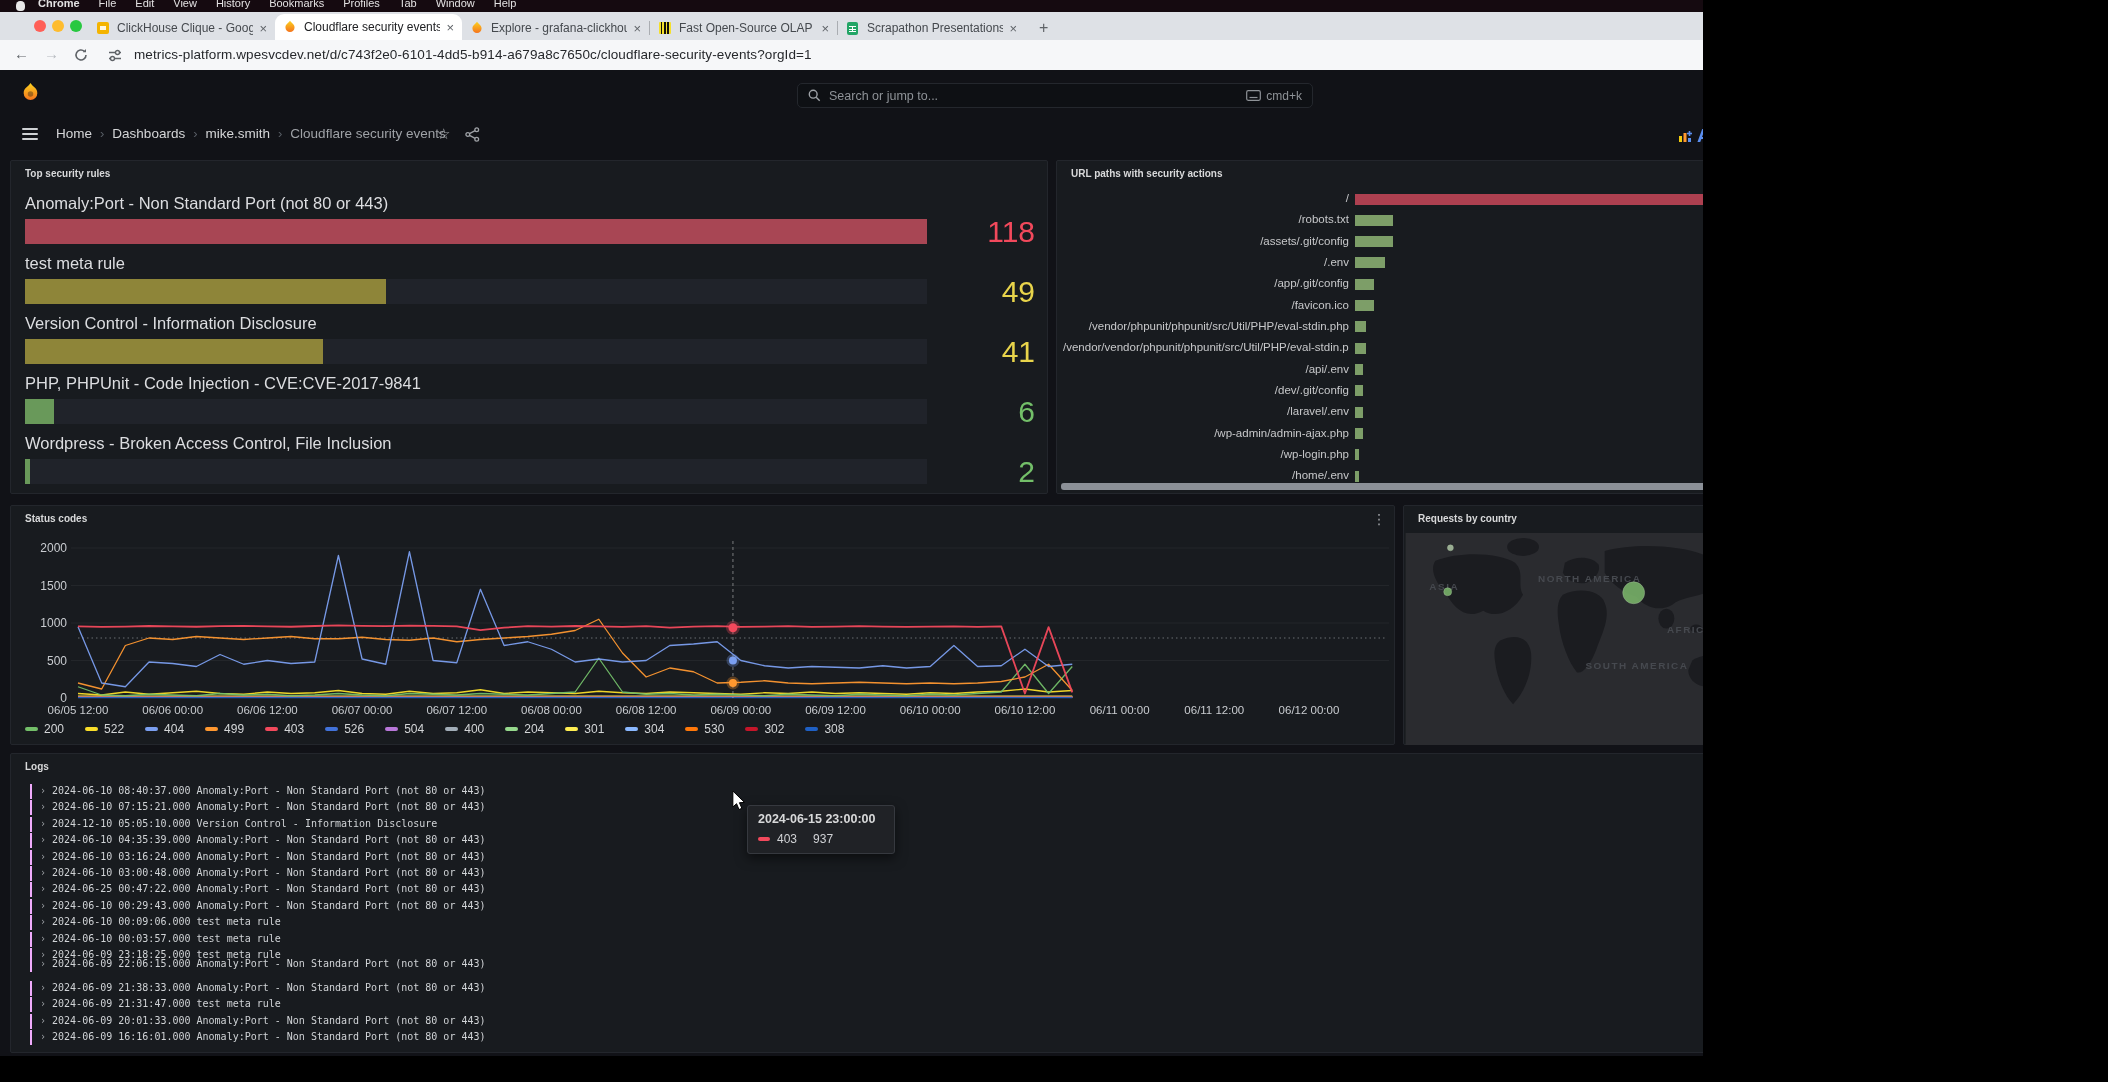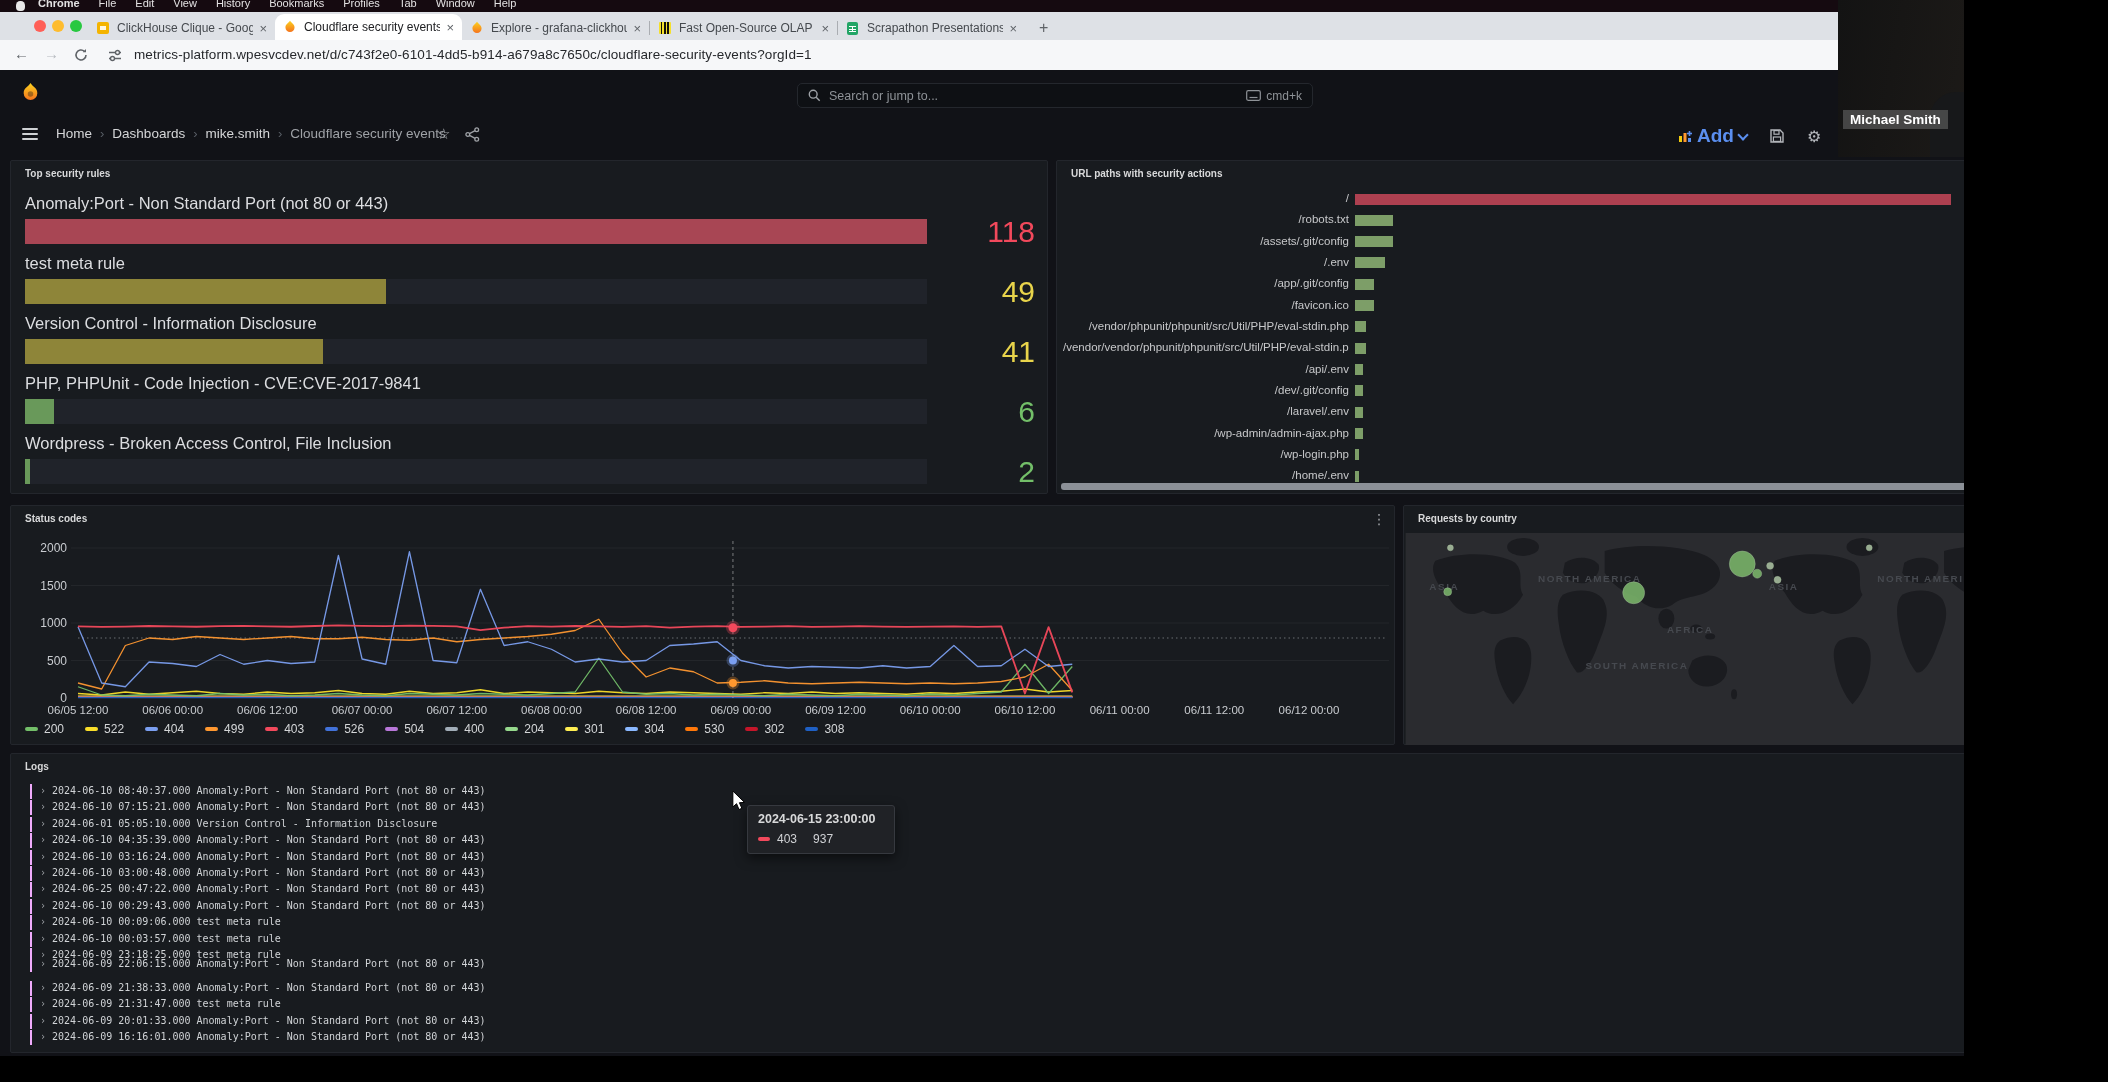--- a/index.html
+++ b/index.html
@@ -1,16 +1,16 @@
 <!DOCTYPE html>
 <html><head>
 <meta charset="utf-8">
 <style>
   html,body{margin:0;padding:0;background:#000;}
-  #root{position:relative;width:1964px;height:1082px;background:#14532d;overflow:hidden;
+  #root{position:relative;width:1703px;height:1082px;background:#14532d;overflow:hidden;
         font-family:"Liberation Sans",sans-serif;-webkit-font-smoothing:antialiased;}
   .abs{position:absolute;}
 
   
   #menubar{left:0;top:0;width:2108px;height:12px;background:#150a10;overflow:hidden;z-index:5;}
   #menubar-items{display:flex;gap:19px;margin-left:38px;margin-top:-3px;}
   .mb-item{font-size:11px;color:rgba(255,255,255,.88);white-space:nowrap;}
   .mb-item.bold{font-weight:700;}
   #apple-logo{left:16px;top:1px;width:9px;height:10px;background:#e8e8e8;border-radius:45% 45% 40% 40%;}
 
@@ -530,21 +530,21 @@
             <circle cx="645.1719999999999" cy="15.975" r="3" fill="#a9bfa0" opacity="0.88" stroke="#b9d6ae" stroke-width="0.8" stroke-opacity="0.5"></circle>
           </g>
       </svg>
     </div>
 
     <div class="panel" id="panel-logs">
       <div class="ptitle">Logs</div>
       <div id="log-rows">
           <div class="log-row" style="top: 30px;"><span class="log-chev">›</span><span>2024-06-10 08:40:37.000 Anomaly:Port - Non Standard Port (not 80 or 443)</span></div>
           <div class="log-row" style="top: 46.4px;"><span class="log-chev">›</span><span>2024-06-10 07:15:21.000 Anomaly:Port - Non Standard Port (not 80 or 443)</span></div>
-          <div class="log-row" style="top: 62.8px;"><span class="log-chev">›</span><span>2024-06-01 05:05:10.000 Version Control - Information Disclosure</span></div>
+          <div class="log-row" style="top: 62.8px;"><span class="log-chev">›</span><span>2024-12-10 05:05:10.000 Version Control - Information Disclosure</span></div>
           <div class="log-row" style="top: 79.2px;"><span class="log-chev">›</span><span>2024-06-10 04:35:39.000 Anomaly:Port - Non Standard Port (not 80 or 443)</span></div>
           <div class="log-row" style="top: 95.6px;"><span class="log-chev">›</span><span>2024-06-10 03:16:24.000 Anomaly:Port - Non Standard Port (not 80 or 443)</span></div>
           <div class="log-row" style="top: 112px;"><span class="log-chev">›</span><span>2024-06-10 03:00:48.000 Anomaly:Port - Non Standard Port (not 80 or 443)</span></div>
           <div class="log-row" style="top: 128.4px;"><span class="log-chev">›</span><span>2024-06-25 00:47:22.000 Anomaly:Port - Non Standard Port (not 80 or 443)</span></div>
           <div class="log-row" style="top: 144.8px;"><span class="log-chev">›</span><span>2024-06-10 00:29:43.000 Anomaly:Port - Non Standard Port (not 80 or 443)</span></div>
           <div class="log-row" style="top: 161.2px;"><span class="log-chev">›</span><span>2024-06-10 00:09:06.000 test meta rule</span></div>
           <div class="log-row" style="top: 177.6px;"><span class="log-chev">›</span><span>2024-06-10 00:03:57.000 test meta rule</span></div>
           <div class="log-row" style="top: 194px;"><span class="log-chev">›</span><span>2024-06-09 23:18:25.000 test meta rule</span></div>
           <div class="log-row" style="top: 203px;"><span class="log-chev">›</span><span>2024-06-09 22:06:15.000 Anomaly:Port - Non Standard Port (not 80 or 443)</span></div>
           <div class="log-row" style="top: 226.8px;"><span class="log-chev">›</span><span>2024-06-09 21:38:33.000 Anomaly:Port - Non Standard Port (not 80 or 443)</span></div>

